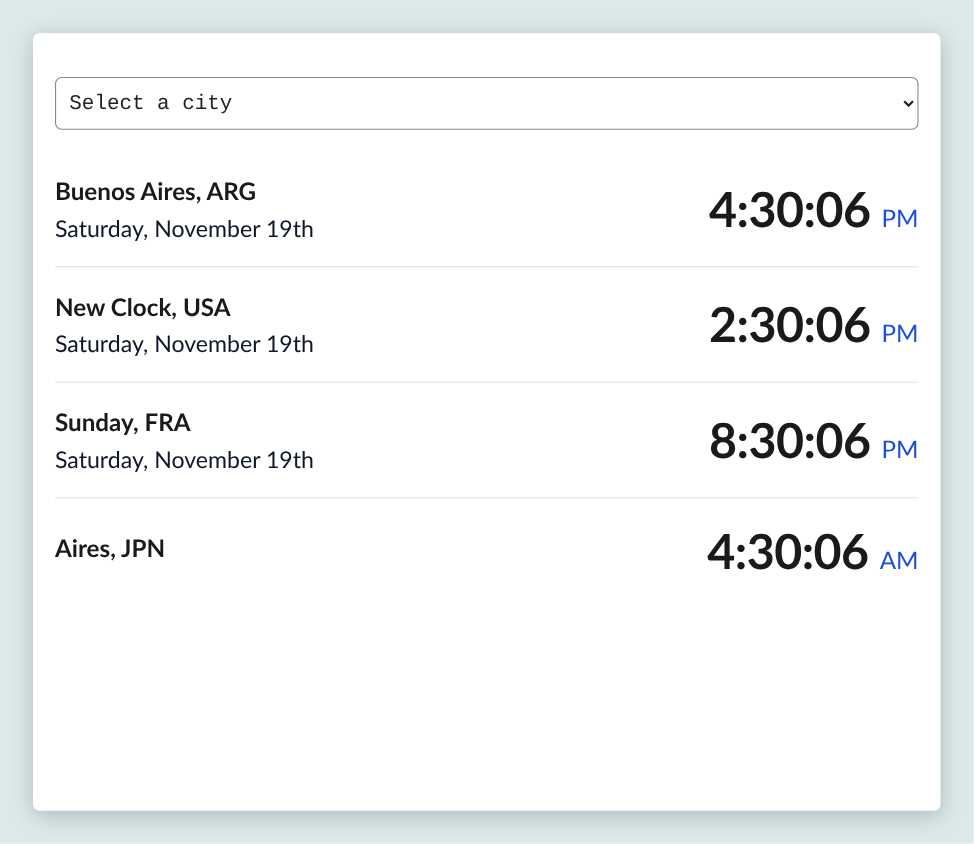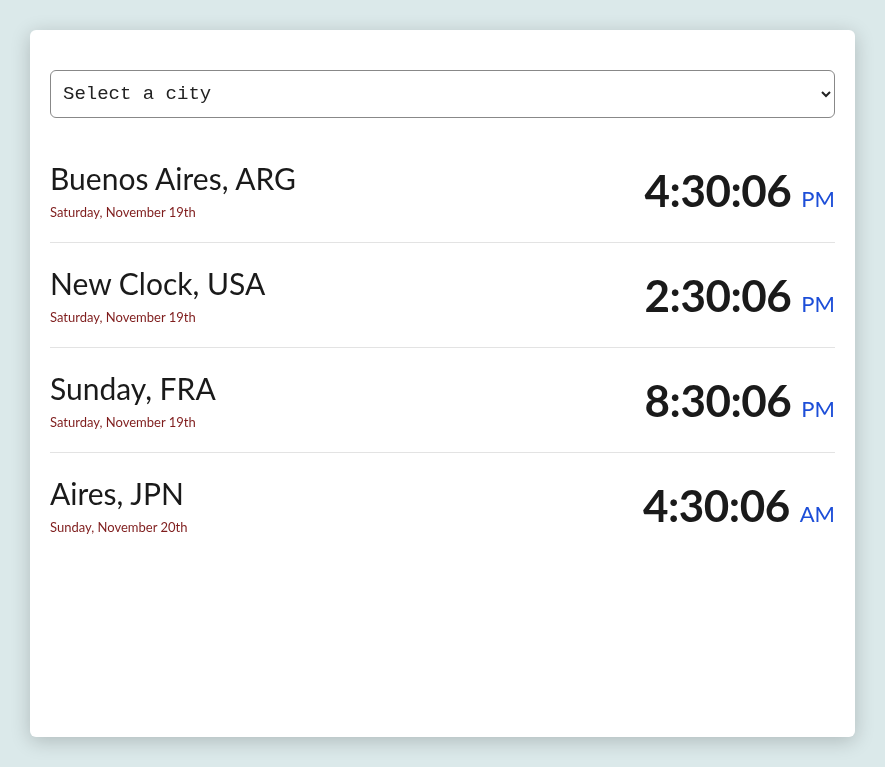--- a/index.html
+++ b/index.html
@@ -56,29 +56,29 @@
       border-bottom: 1px solid #e3e3e3;
     }
     .clock-row:last-child {
       border-bottom: none;
     }
     .city-block {
       display: flex;
       flex-direction: column;
     }
     .city-name {
-      font-size: 30px;
-      font-weight: 400;
+      font-size: 22px;
+      font-weight: 700;
       color: #1a1a1a;
       margin-bottom: 8px;
     }
     .city-date {
-      font-size: 13px;
+      font-size: 21px;
       font-weight: 400;
-      color: #7f1d1d;
+      color: #0f172a;
     }
     .time-block {
       display: flex;
       align-items: baseline;
       gap: 10px;
     }
     .time-value {
       font-size: 44px;
       font-weight: 700;
       color: #1a1a1a;
@@ -132,21 +132,20 @@
       </div>
       <div class="time-block">
         <span class="time-value">8:30:06</span>
         <span class="time-ampm">PM</span>
       </div>
     </div>
 
     <div class="clock-row">
       <div class="city-block">
         <div class="city-name">Aires, JPN</div>
-        <div class="city-date">Sunday, November 20th</div>
       </div>
       <div class="time-block">
         <span class="time-value">4:30:06</span>
         <span class="time-ampm">AM</span>
       </div>
     </div>
 
   </div>
 </div>
 

